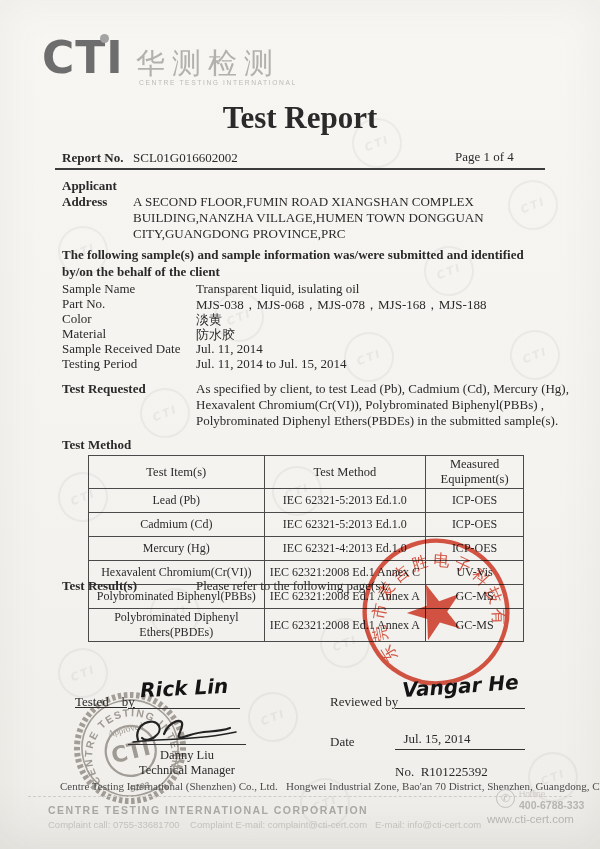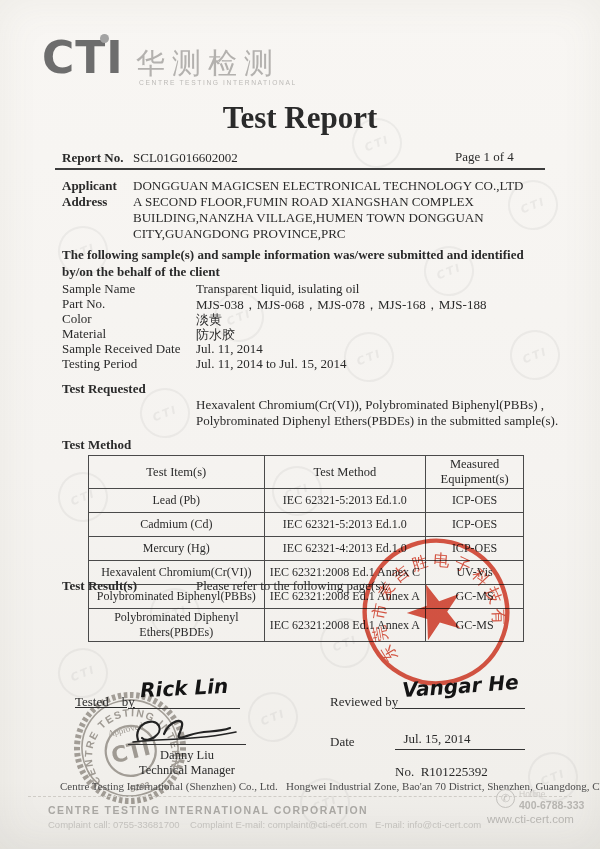--- a/index.html
+++ b/index.html
@@ -98,21 +98,20 @@
   <div class="abs logo-sub" style="left:139px;top:79px;">CENTRE TESTING INTERNATIONAL</div>
 
   <div class="abs title" style="left:0;top:100px;">Test Report</div>
 
   <div class="abs lbl" style="left:62px;top:150px;">Report No.</div>
   <div class="abs val" style="left:133px;top:150px;">SCL01G016602002</div>
   <div class="abs val" style="left:455px;top:149px;">Page 1 of 4</div>
   <div class="abs rule-dark" style="left:55px;top:168px;width:490px;"></div>
 
   <div class="abs lbl" style="left:62px;top:178px;">Applicant</div>
-  <div class="abs val" style="left:133px;top:178px;width:400px;">DONGGUAN MAGICSEN ELECTRONICAL TECHNOLOGY CO.,LTD</div>
   <div class="abs lbl" style="left:62px;top:194px;">Address</div>
   <div class="abs val" style="left:133px;top:194px;">A SECOND FLOOR,FUMIN ROAD XIANGSHAN COMPLEX</div>
   <div class="abs val" style="left:133px;top:210px;">BUILDING,NANZHA VILLAGE,HUMEN TOWN DONGGUAN</div>
   <div class="abs val" style="left:133px;top:226px;">CITY,GUANGDONG PROVINCE,PRC</div>
 
   <div class="abs lbl" style="left:62px;top:246px;width:478px;line-height:17px;">The following sample(s) and sample information was/were submitted and identified by/on the behalf of the client</div>
 
   <div class="abs val" style="left:62px;top:281px;">Sample Name</div>
   <div class="abs val" style="left:196px;top:281px;">Transparent liquid, isulating oil</div>
   <div class="abs val" style="left:62px;top:296px;">Part No.</div>
@@ -120,20 +119,21 @@
   <div class="abs val" style="left:62px;top:311px;">Color</div>
   <div class="abs val" style="left:196px;top:311px;">淡黄</div>
   <div class="abs val" style="left:62px;top:326px;">Material</div>
   <div class="abs val" style="left:196px;top:326px;">防水胶</div>
   <div class="abs val" style="left:62px;top:341px;">Sample Received Date</div>
   <div class="abs val" style="left:196px;top:341px;">Jul. 11, 2014</div>
   <div class="abs val" style="left:62px;top:356px;">Testing Period</div>
   <div class="abs val" style="left:196px;top:356px;">Jul. 11, 2014 to Jul. 15, 2014</div>
 
   <div class="abs lbl" style="left:62px;top:381px;">Test Requested</div>
+  <div class="abs val" style="left:196px;top:381px;">As specified by client, to test Lead (Pb), Cadmium (Cd), Mercury (Hg),</div>
   <div class="abs val" style="left:196px;top:397px;">Hexavalent Chromium(Cr(VI)), Polybrominated Biphenyl(PBBs) ,</div>
   <div class="abs val" style="left:196px;top:413px;">Polybrominated Diphenyl Ethers(PBDEs) in the submitted sample(s).</div>
 
   <div class="abs lbl" style="left:62px;top:437px;">Test Method</div>
   <table class="method abs" style="left:88px;top:455px;width:436px;">
     <colgroup>
         <col style="width:176px;">
         <col style="width:162px;">
         <col style="width:98px;">
       </colgroup>

